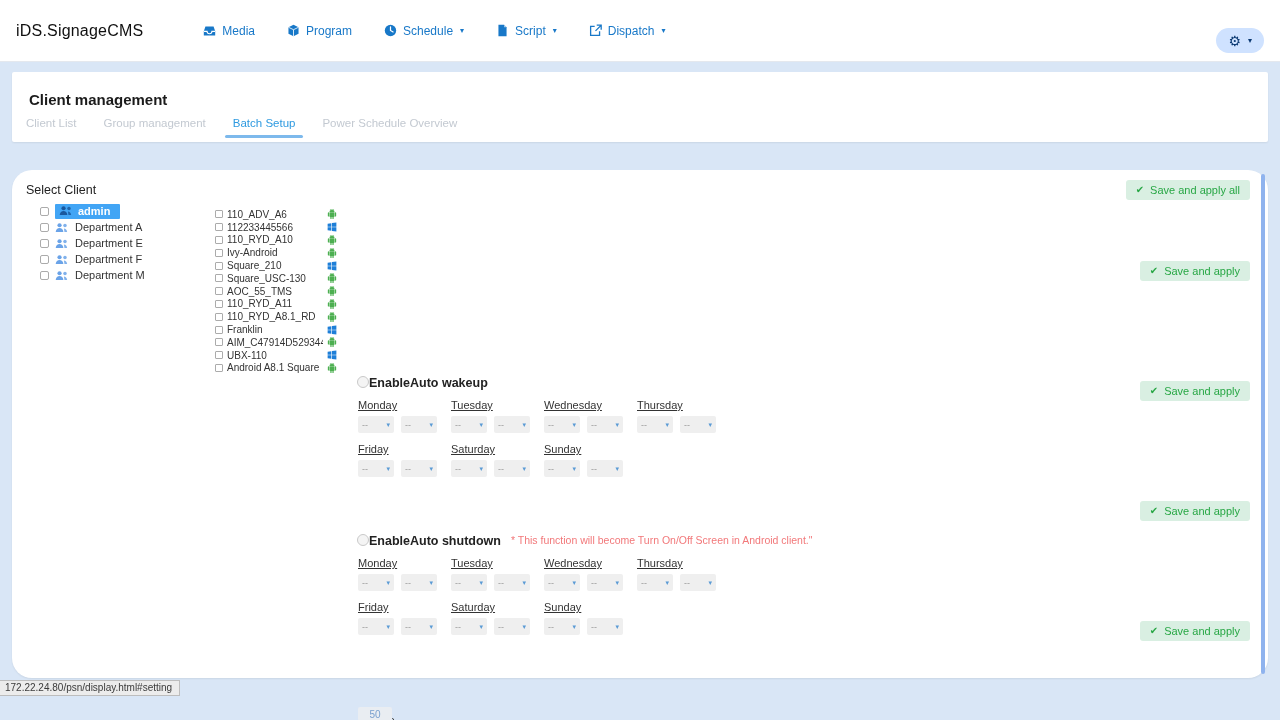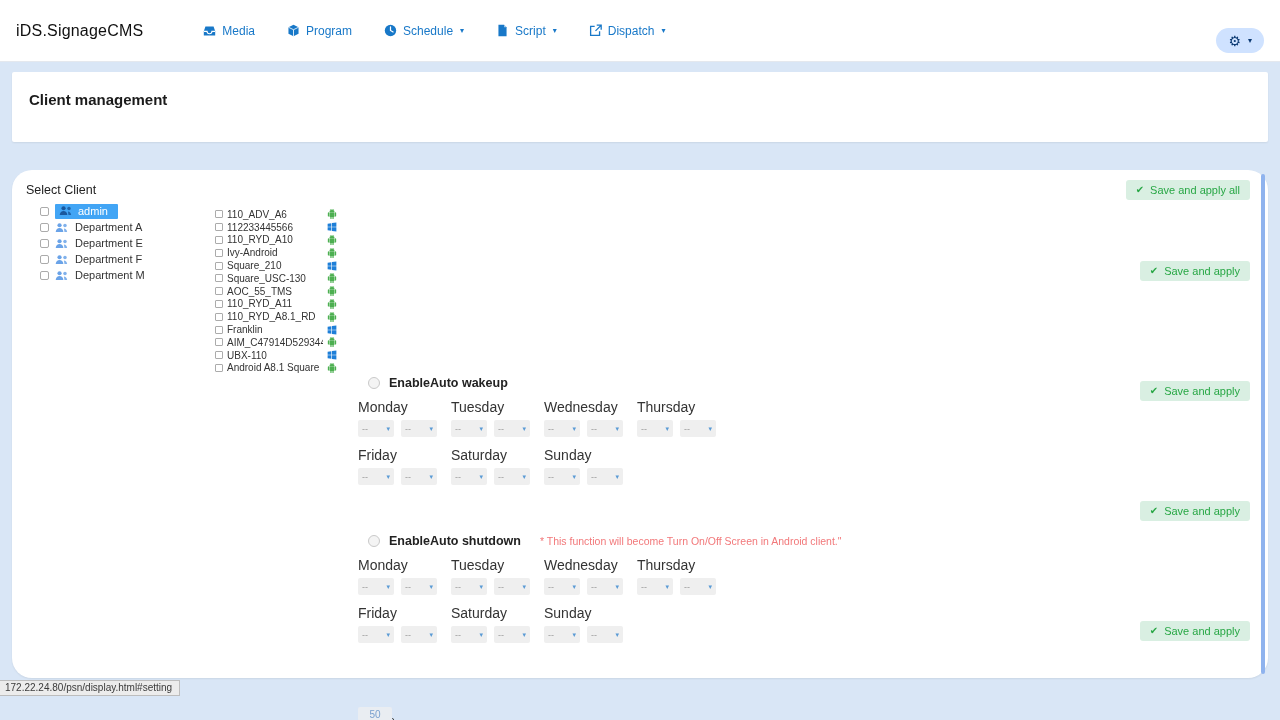--- a/index.html
+++ b/index.html
@@ -51,44 +51,44 @@
   .scrollbar{position:absolute;right:3px;top:4px;bottom:4px;width:4px;background:#8fb3ee;border-radius:2px;}
 
   
   .tree{position:absolute;left:28px;top:35px;display:flex;flex-direction:column;gap:4px;}
   .tree-row{display:flex;align-items:center;gap:6px;height:12px;}
   .cb{width:9px;height:9px;border:1px solid #ababab;border-radius:2px;background:#fff;flex:none;box-sizing:border-box;}
   .tree-label{font-size:11px;color:#333;}
   .users-ic{width:14px;height:11px;display:inline-flex;color:#6aa3e8;}
   .users-ic svg{width:14px;height:11px;}
   .pill{display:flex;align-items:center;gap:5px;background:#42a5f5;padding:1px 10px 2px 4px;border-radius:1px;}
-  .pill .tree-label{color:#fff;}
+  .pill .tree-label{color:#fff;font-weight:bold;}
   .pill .users-ic{color:#19589e;}
 
   
   .clients{position:absolute;left:203px;top:38px;width:122px;}
   .client-row{display:flex;align-items:center;height:12.8px;gap:4px;font-size:10px;color:#333;}
   .client-row .cb{width:8px;height:8px;border-radius:1px;}
   .client-name{white-space:nowrap;overflow:hidden;}
   .os-ic{flex:none;width:10px;height:10px;margin-left:auto;display:inline-flex;}
   .os-ic svg{width:10px;height:10px;}
   .os-android{color:#4caf50;}
   .os-windows{color:#1e7fd8;}
 
   
-  .sec-head{position:absolute;left:356px;display:flex;align-items:center;gap:9px;}
+  .sec-head{position:absolute;left:345px;display:flex;align-items:flex-start;}
   .radio{width:12px;height:12px;border-radius:50%;border:1px solid #c9c9c9;background:#f4f4f4;box-sizing:border-box;flex:none;}
   .sec-title{font-size:12.5px;font-weight:700;color:#222;white-space:nowrap;}
   .note{font-size:10.5px;color:#f2787a;margin-left:10px;white-space:nowrap;}
   #wakeup-head{top:206px;}
   #shutdown-head{top:364px;}
   .day-grid{position:absolute;left:346px;display:grid;grid-template-columns:repeat(4,93px);row-gap:10px;}
   #wakeup-days{top:229px;}
   #shutdown-days{top:387px;}
-  .day-label{font-size:14px;color:#333;margin-bottom:5px;}
+  .day-label{font-size:11px;color:#333;margin-bottom:5px;text-decoration:underline;}
   .sel-pair{display:flex;gap:7px;}
   .mini-select{width:36px;height:17px;background:#efefef;border-radius:2px;display:flex;align-items:center;
     justify-content:space-between;padding:0 4px;box-sizing:border-box;cursor:pointer;}
   .ms-val{font-size:9px;color:#9a9a9a;}
   .ms-caret{font-size:7px;color:#5b9bd5;}
 
   
   .abs{position:absolute;}
   .volume-label{left:346px;top:544px;font-size:11px;color:#333;}
   .volume-value{left:346px;top:537px;width:34px;height:14px;background:#e9edf2;border-radius:2px;
@@ -156,20 +156,26 @@
   </div>
     </div>
   <button class="gear-btn">
     <span class="gear-glyph">⚙</span>
     <span class="gear-caret">▾</span>
   </button>
 </div>
 
 <div class="card card-top">
   <div class="page-title">Client management</div>
+  <div class="tabs" id="tabs">
+      <div class="tab ">Client List</div>
+      <div class="tab ">Group management</div>
+      <div class="tab active">Batch Setup</div>
+      <div class="tab ">Power Schedule Overview</div>
+    </div>
 </div>
 
 <div class="card card-main" id="main-card">
   <div class="select-client">Select Client</div>
 
   <div class="tree" id="tree">
       <div class="tree-row selected">
     <span class="cb"></span>
     <span class="pill">
           <span class="users-ic">

